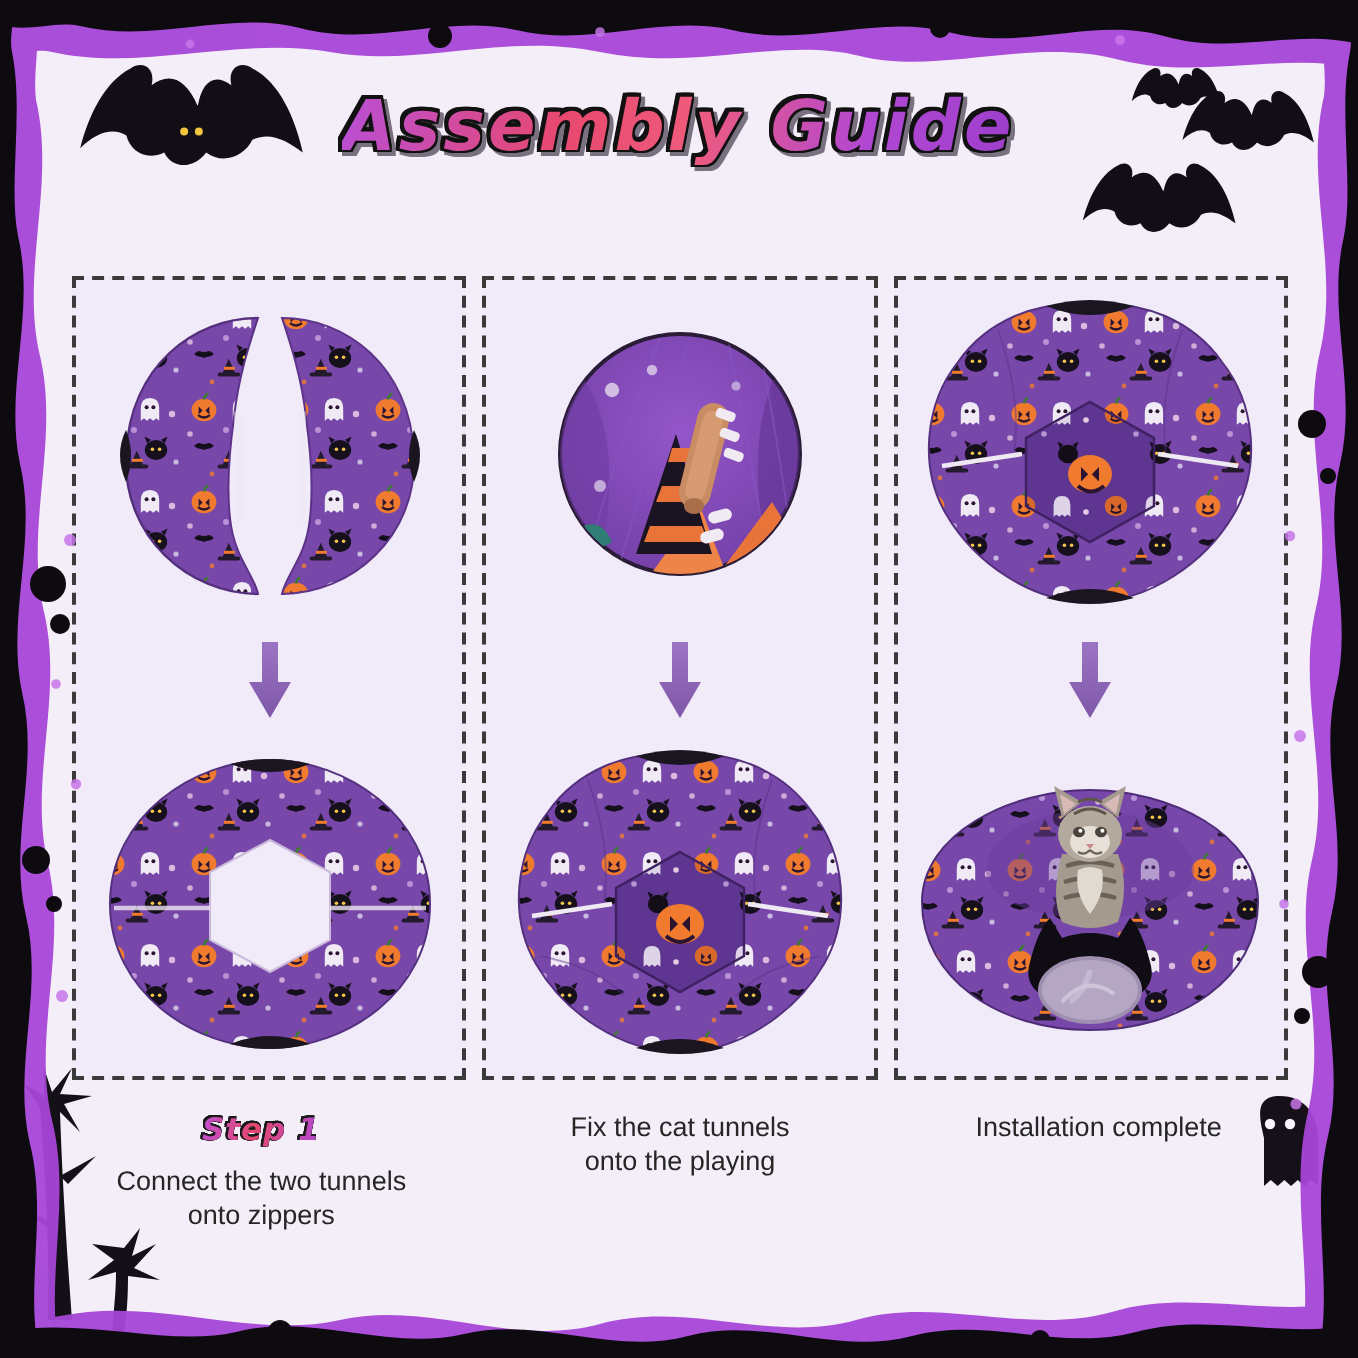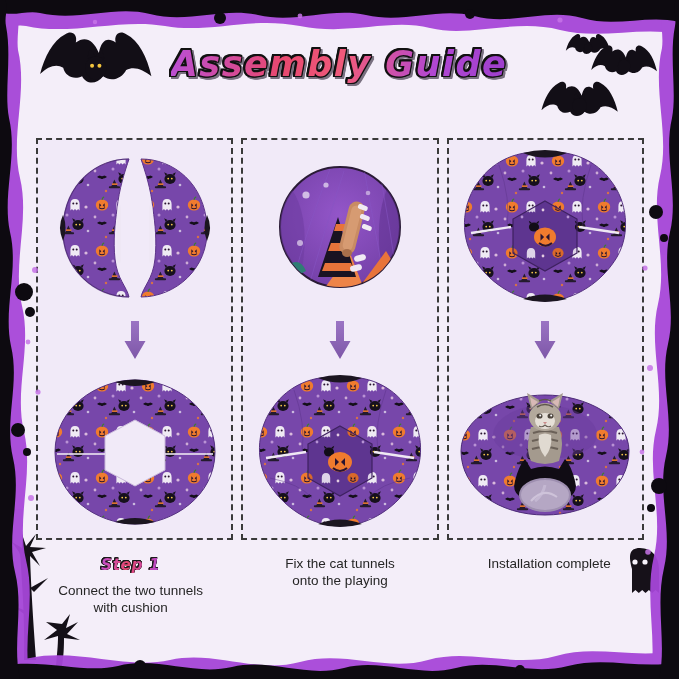--- a/index.html
+++ b/index.html
@@ -501,21 +501,21 @@
         </svg>
       </div>
     </div>
   </div>
 
   <div class="captions">
 
     <div class="cap">
       <div><span class="step">Step 1</span></div>
       <div class="cap-line">Connect the two tunnels</div>
-      <div class="cap-line">with cushion</div>
+      <div class="cap-line">onto zippers</div>
     </div>
 
     <div class="cap">
       <div class="cap-line">Fix the cat tunnels</div>
       <div class="cap-line">onto the playing</div>
     </div>
 
     <div class="cap">
       <div class="cap-line">Installation complete</div>
     </div>

